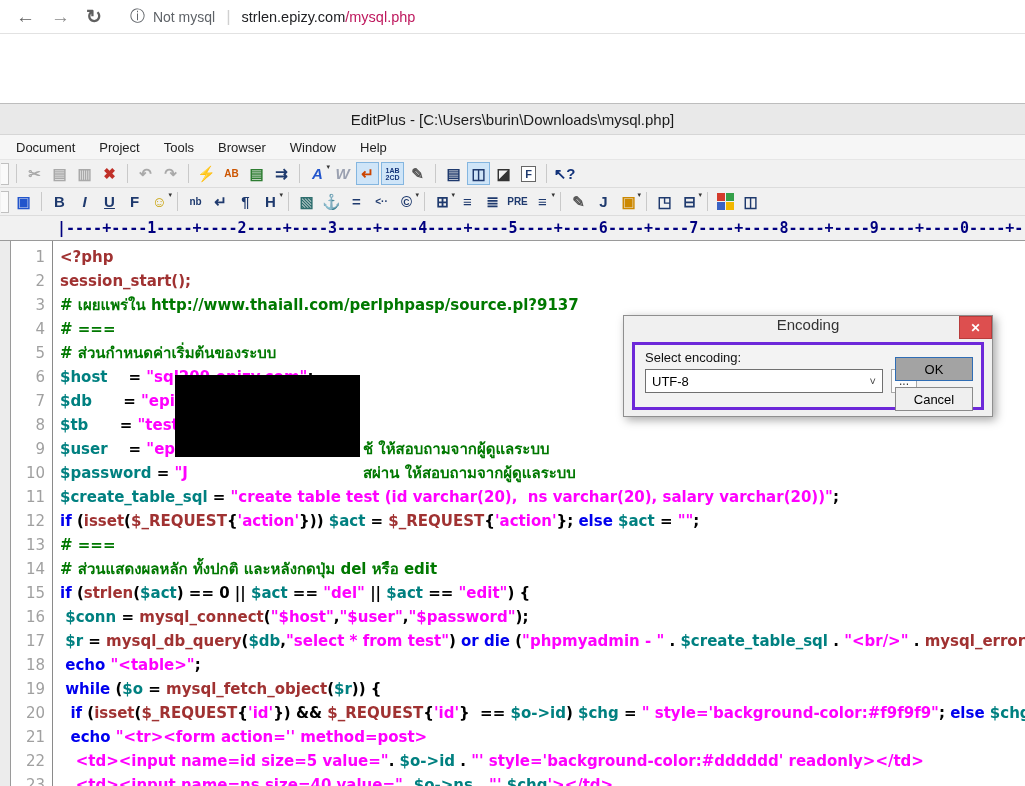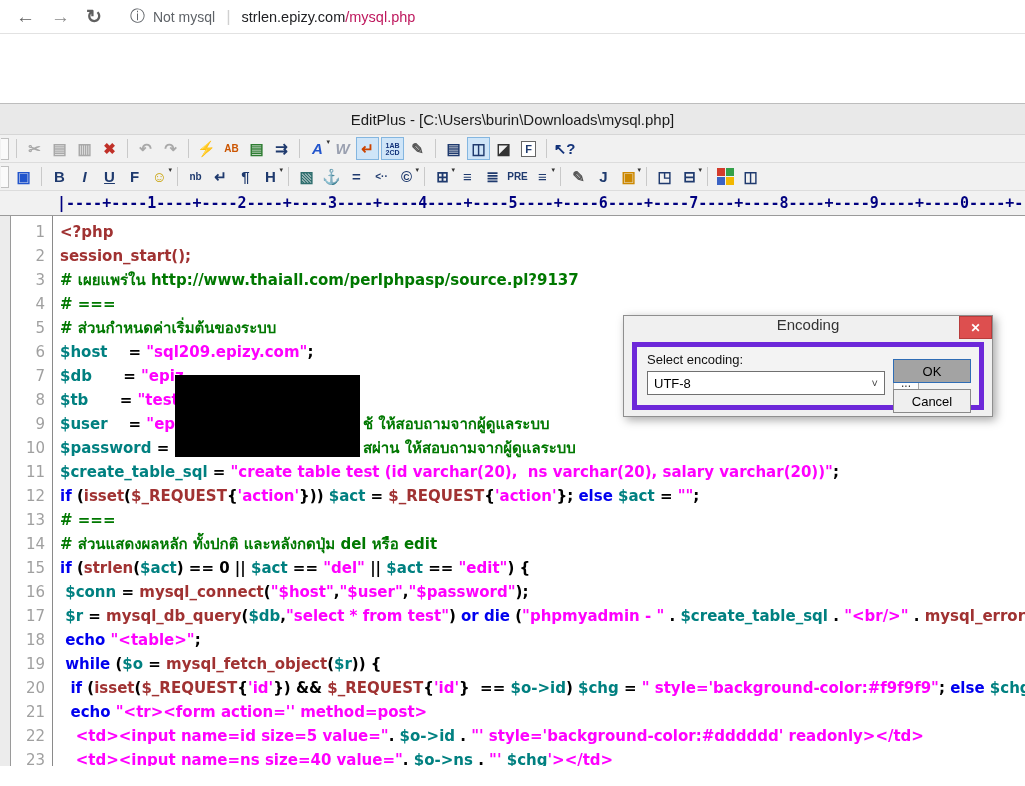--- a/index.html
+++ b/index.html
@@ -67,21 +67,21 @@
   .redact-code{position:absolute;left:175px;top:375px;width:185px;height:82px;background:#000;z-index:5}
 
   
   .dlg{position:absolute;left:623px;top:315px;width:368px;height:100px;background:#f0f0f0;
        border:1px solid #8f8f8f;box-shadow:3px 3px 9px rgba(0,0,0,.35);z-index:10}
   .dlg-title{height:25px;position:relative;display:flex;align-items:flex-start;justify-content:center;
              font-size:15px;color:#333}
   .dlg-close{position:absolute;right:0;top:0;width:33px;height:23px;background:var(--close_red);
              border:1px solid #b83c3c;color:#fff;display:flex;align-items:center;justify-content:center;
              font-size:12px;font-weight:bold;box-sizing:border-box}
-  .dlg-body{position:absolute;left:8px;right:8px;top:26px;bottom:6px;border:5px solid #6d28d9;background:#f3f3f3}
+  .dlg-body{position:absolute;left:8px;right:8px;top:26px;bottom:6px;border:3px solid #6d28d9;background:#f3f3f3}
   .dlg-label{position:absolute;left:10px;top:5px;font-size:13px;color:#111}
   .combo{position:absolute;left:10px;top:24px;width:238px;height:24px;background:#fff;border:1px solid #707070;
          display:flex;align-items:center;padding-left:6px;font-size:13px;color:#000;box-sizing:border-box}
   .combo-arrow{position:absolute;right:6px;color:#444;font-size:11px}
   .browse{position:absolute;left:256px;top:24px;width:26px;height:24px;border:1px solid #a8a8a8;background:#fdfdfd;
           display:flex;align-items:center;justify-content:center;font-size:12px;color:#333;box-sizing:border-box}
   .btn{position:absolute;width:78px;height:24px;display:flex;align-items:center;justify-content:center;
        font-size:13px;color:#000;background:#efefef;border:1px solid #8a8a8a;box-sizing:border-box}
   .btn-ok{right:8px;top:12px;border-color:#2f6db5;background:#a3a3a3}
   .btn-cancel{right:8px;top:42px}
@@ -100,20 +100,28 @@
   <span class="url-path">/mysql.php</span>
 </div>
 
 <div class="page">
 </div>
 
 <div class="ep">
   <div class="ep-title">
     <span>EditPlus - [C:\Users\burin\Downloads\mysql.php]</span>
   </div>
+  <div class="ep-menu" id="menubar">
+      <span class="mi">Document</span>
+      <span class="mi">Project</span>
+      <span class="mi">Tools</span>
+      <span class="mi">Browser</span>
+      <span class="mi">Window</span>
+      <span class="mi">Help</span>
+    </div>
   <div class="ep-tb" id="tb1">
       <div class="part"></div>
       <div class="tsep"></div>
       <div class="tbtn dim">
         <span class="g">✂</span>
       </div>
       <div class="tbtn dim">
         <span class="g">▤</span>
       </div>
       <div class="tbtn dim">

